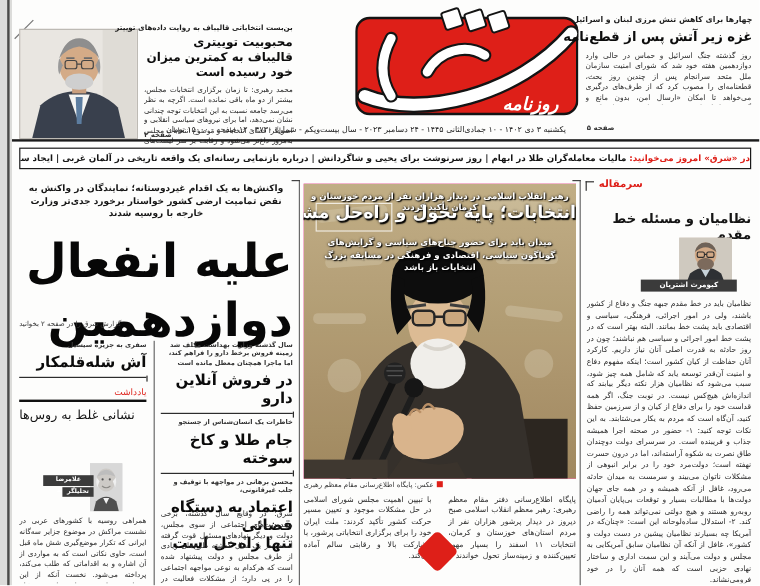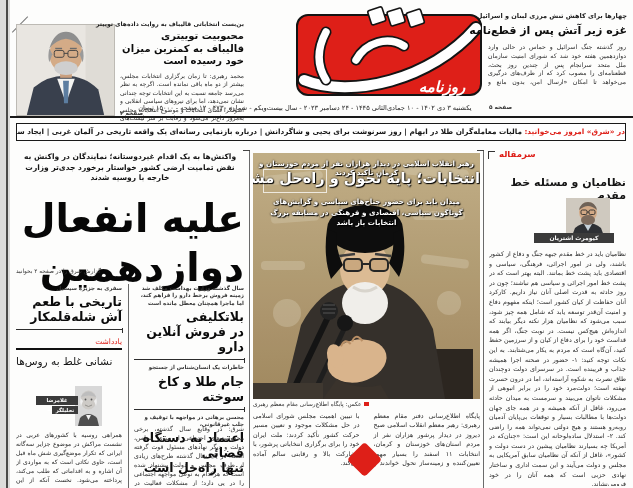--- a/index.html
+++ b/index.html
@@ -245,42 +245,40 @@
   <div class="abs" id="lead-kicker">واکنش‌ها به یک اقدام غیردوستانه؛ نمایندگان در واکنش به نقض تمامیت ارضی کشور خواستار برخورد جدی‌تر وزارت خارجه با روسیه شدند</div>
   <div class="abs" id="lead-headline">
     <span style="display:block">علیه انفعال</span>
     <span style="display:block">دوازدهمین</span>
   </div>
   <div class="abs" id="lead-note">گزارش شرق را در صفحه ۲ بخوانید</div>
 
   <div class="abs" id="mid-col">
     <div class="tz-kicker">سال گذشته وزارت بهداشت مکلف شد زمینه فروش برخط دارو را فراهم کند، اما ماجرا همچنان معطل مانده است</div>
     <div class="tz-headline">
-      <span style="display:block">بلاتکلیفی</span>
       <span style="display:block">در فروش آنلاین دارو</span>
     </div>
     <div class="tz-rule"></div>
     <div class="tz-kicker">خاطرات یک انسان‌شناس از جستجو</div>
     <div class="tz-headline">
       <span style="display:block">جام طلا و کاخ سوخته</span>
       <span style="display:block"></span>
     </div>
     <div class="tz-rule"></div>
     <div class="tz-kicker">محسن برهانی در مواجهه با توقیف و جلب غیرقانونی،</div>
     <div class="tz-headline">
       <span style="display:block">اعتماد به دستگاه قضائی</span>
       <span style="display:block">تنها راه‌حل است</span>
     </div>
   </div>
   <div class="abs body-text" id="mid-body">شرق: در وقایع سال گذشته، برخی محدودیت‌های اجتماعی از سوی مجلس، دولت و دیگر نهادهای مسئول قوت گرفته است. در یک سال گذشته طرح‌های زیادی از طرف مجلس و دولت پیشنهاد شده است که هرکدام به نوعی مواجهه اجتماعی را در پی دارد؛ از مشکلات فعالیت در شبکه‌های اجتماعی و رصد فعالیت مردم در فضای مجازی گرفته تا مسائل مربوط به نوع پوشش که این موضوع نیز البته ابعاد مختلفی دارد. در ماه‌های گذشته موضوع دریافت اعتبار بانکی حجاب و توقیف خودرو بارها خبرساز شد.</div>
 
   <div class="abs" id="left-col">
     <div class="tz-kicker">سفری به جزیره سیسیل</div>
     <div class="tz-headline">
-      <span style="display:block">تاریخی با طعم</span>
       <span style="display:block">آش شله‌قلمکار</span>
     </div>
     <div class="tz-rule"></div>
     <div id="note-label">یادداشت</div>
     <div id="note-black-rule"></div>
     <div id="note-headline">نشانی غلط به روس‌ها</div>
   </div>
   <div class="abs" id="note-photo">
     <svg viewBox="0 0 27 40">
       <rect width="27" height="40" fill="#d8d8d8"></rect>

